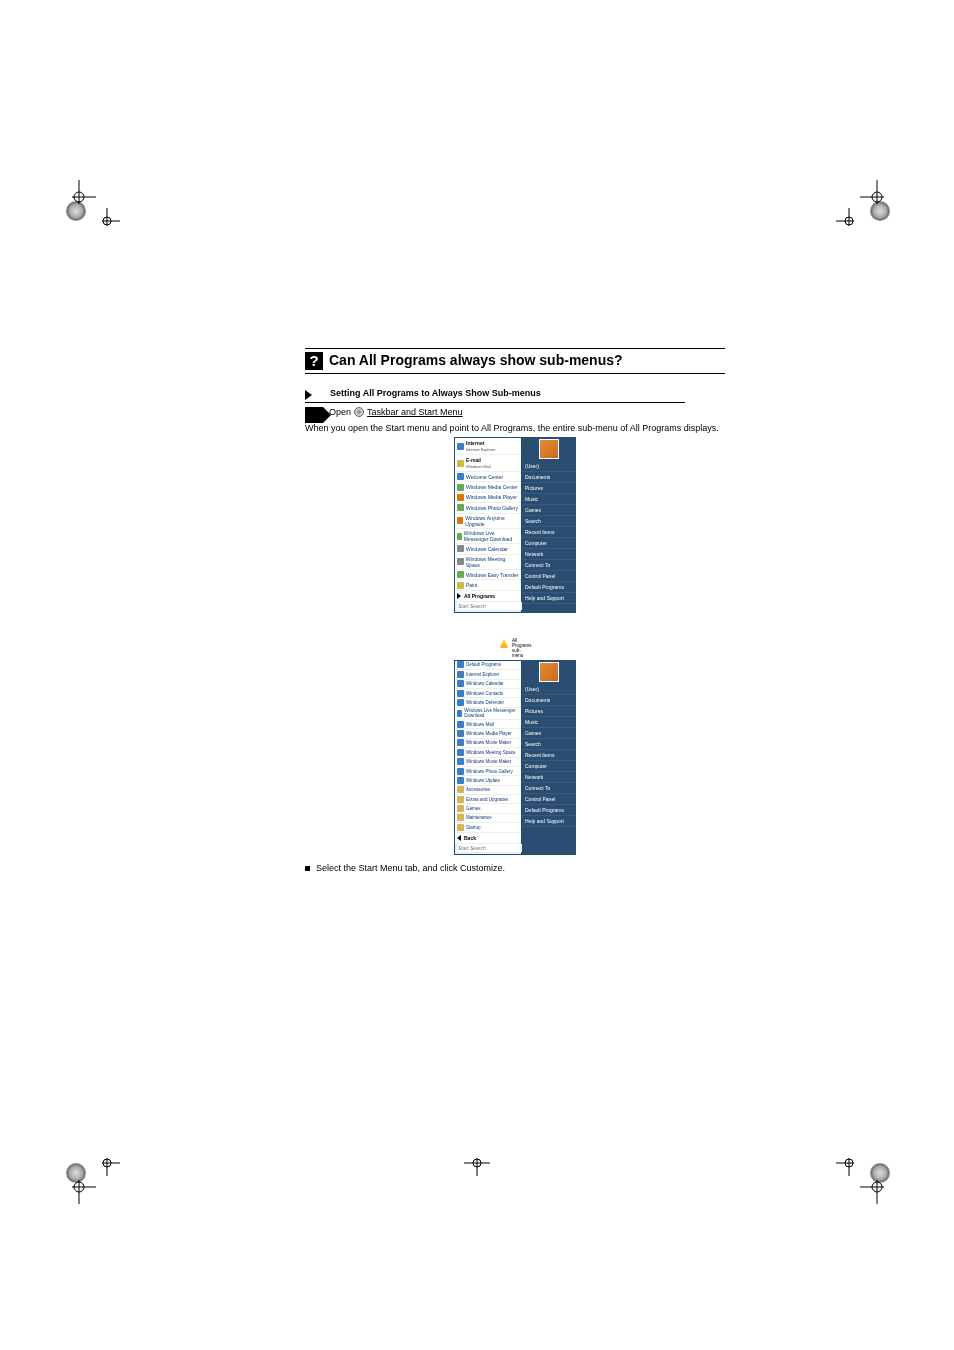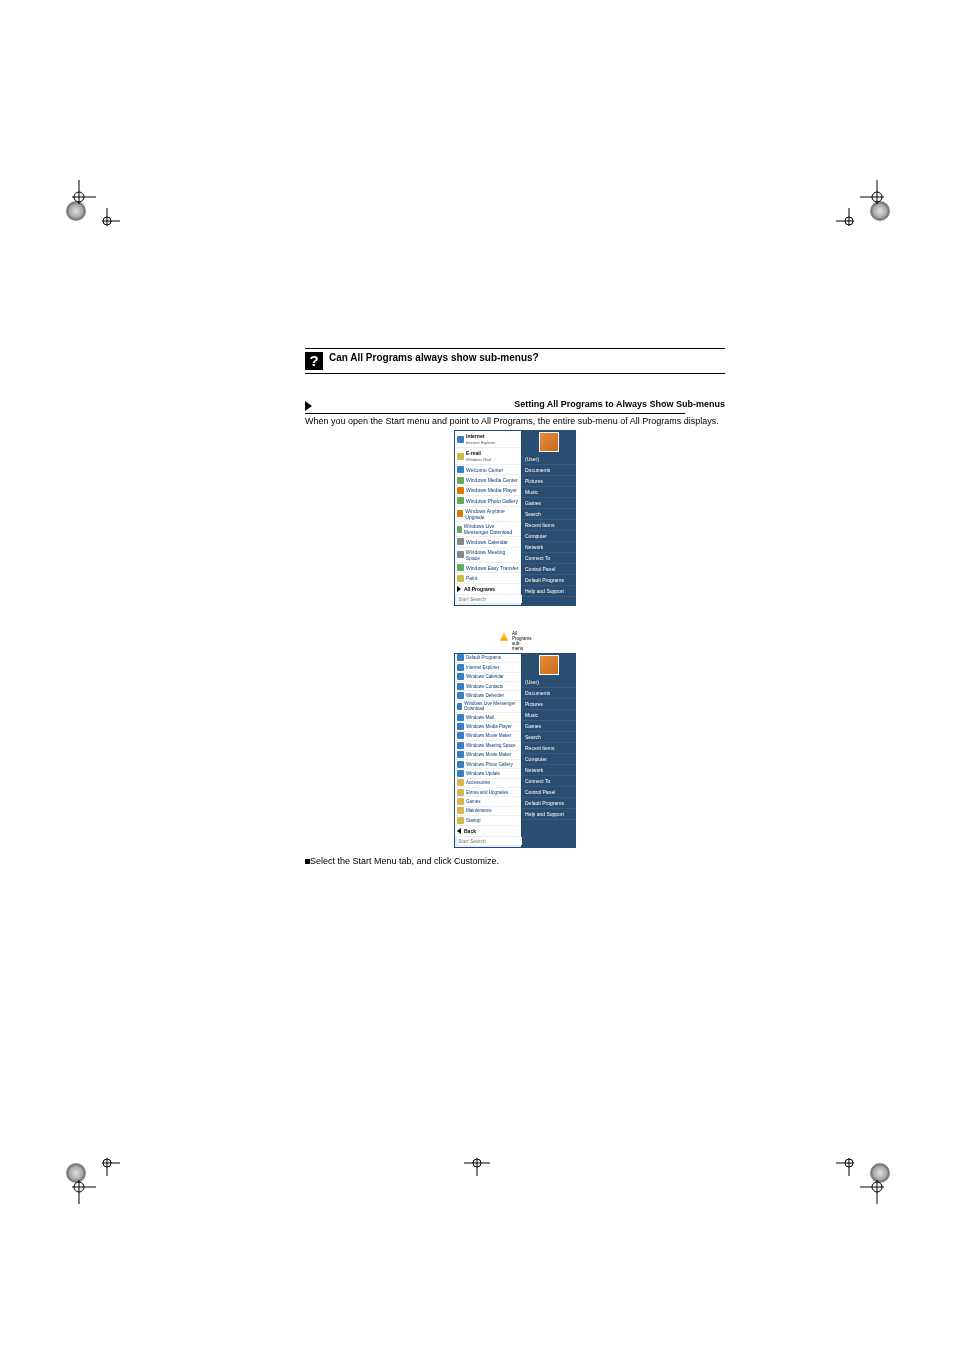--- a/index.html
+++ b/index.html
@@ -1,23 +1,23 @@
 <!DOCTYPE html>
 <html><head>
 <meta charset="utf-8">
 <style>
   * { margin:0; padding:0; box-sizing:border-box; }
   body { width:954px; height:1350px; background:#fff; font-family:"Segoe UI",Arial,sans-serif; position:relative; }
   .page { position:absolute; left:305px; top:345px; width:420px; }
   .q-row { display:flex; align-items:flex-start; gap:6px; }
   .q-icon { width:18px; height:18px; background:#000; color:#fff; font-weight:bold; font-size:15px; text-align:center; line-height:18px; }
-  .q-text { font-size:10px; font-weight:600; }
+  .q-text { font-size:14px; font-weight:600; }
   hr.thin { border:none; border-top:1px solid #000; margin:3px 0; }
   hr.sub  { border:none; border-top:1px solid #000; margin:2px 0; width:380px; }
-  .step { display:flex; align-items:flex-start; gap:18px; margin-top:25px;justify-content:space-between; }
+  .step { display:flex; align-items:flex-start; gap:18px; margin-top:14px; }
   .tri  { width:0; height:0; border-top:5px solid transparent; border-bottom:5px solid transparent; border-left:7px solid #000; margin-top:2px; }
   .step-title { font-size:9px; font-weight:600; }
   .arrow-open { display:flex; align-items:flex-start; gap:6px; margin-top:4px; }
   .arrow-box { width:18px; height:16px; background:#000; position:relative; }
   .arrow-box:after { content:""; position:absolute; right:-8px; top:0; width:0; height:0; border-top:8px solid transparent; border-bottom:8px solid transparent; border-left:8px solid #000; }
   .open-text { font-size:9px; display:flex; align-items:center; gap:3px; }
   .gear { width:10px; height:10px; border:1px solid #666; border-radius:50%; background:radial-gradient(circle,#999 30%,#ccc 31%); }
   .note { font-size:9px; }
 
   .startmenu { width:122px; margin:4px auto 0 auto; display:flex; background:#000; font-size:5px; }
@@ -42,21 +42,21 @@
   .sm-pw-btn { width:9px; height:7px; background:#e28a2b; margin:1px; }
   .sm-avatar { width:20px; height:20px; margin:2px auto; background:linear-gradient(135deg,#e68a3a,#c96b1d); border:1px solid #fff; }
 
   .all-sub { margin-top:25px; display:flex; align-items:flex-start; gap:4px; justify-content:center; }
   .warn { width:8px; height:10px; background:linear-gradient(#ff5,#f90); clip-path:polygon(50% 0,100% 100%,0 100%); }
   .all-sub-text { font-size:4.5px; width:18px; }
 
   .ap-list .sm-item { color:#0a3c7a; font-size:4.5px; padding:.7px 2px; }
   .ap-folder .sm-ic { background:#d8b454; }
 
-  .sel-row { display:flex; align-items:flex-start; margin-top:8px; }
+  .sel-row { display:flex; align-items:flex-start; gap:6px; margin-top:8px; }
   .bullet { width:5px; height:5px; background:#000; margin-top:3px; }
   .sel-text { font-size:9px; }
 
   .crop { position:absolute; width:34px; height:34px; }
   .crop svg { width:34px; height:34px; }
   .crop.tl { left:62px;  top:180px; }
   .crop.tr { right:60px; top:180px; }
   .crop.bl { left:62px;  bottom:146px; }
   .crop.br { right:60px; bottom:146px; }
   .crop-inner { position:absolute; width:26px; height:26px; }
@@ -130,20 +130,28 @@
     <div class="q-icon">?</div>
     <div class="q-text">Can All Programs always show sub-menus?</div>
   </div>
   <hr class="thin">
 
   <div class="step">
     <div class="tri"></div>
     <div class="step-title">Setting All Programs to Always Show Sub-menus</div>
   </div>
   <hr class="sub">
+  <div class="arrow-open">
+    <div class="arrow-box"></div>
+    <div class="open-text">
+      <span>Open</span>
+      <span class="gear"></span>
+      <span style="text-decoration:underline;color:#000;">Taskbar and Start Menu</span>
+    </div>
+  </div>
   <div class="note">When you open the Start menu and point to All Programs, the entire sub-menu of All Programs displays.</div>
 
   <div class="startmenu">
     <div class="sm-left">
       <div class="sm-item big">
           <span class="sm-ic blue"></span>
           <span><span class="sm-bold">Internet</span><br><span class="sm-sub">Internet Explorer</span></span>
         </div>
       <div class="sm-item big">
           <span class="sm-ic yellow"></span>

